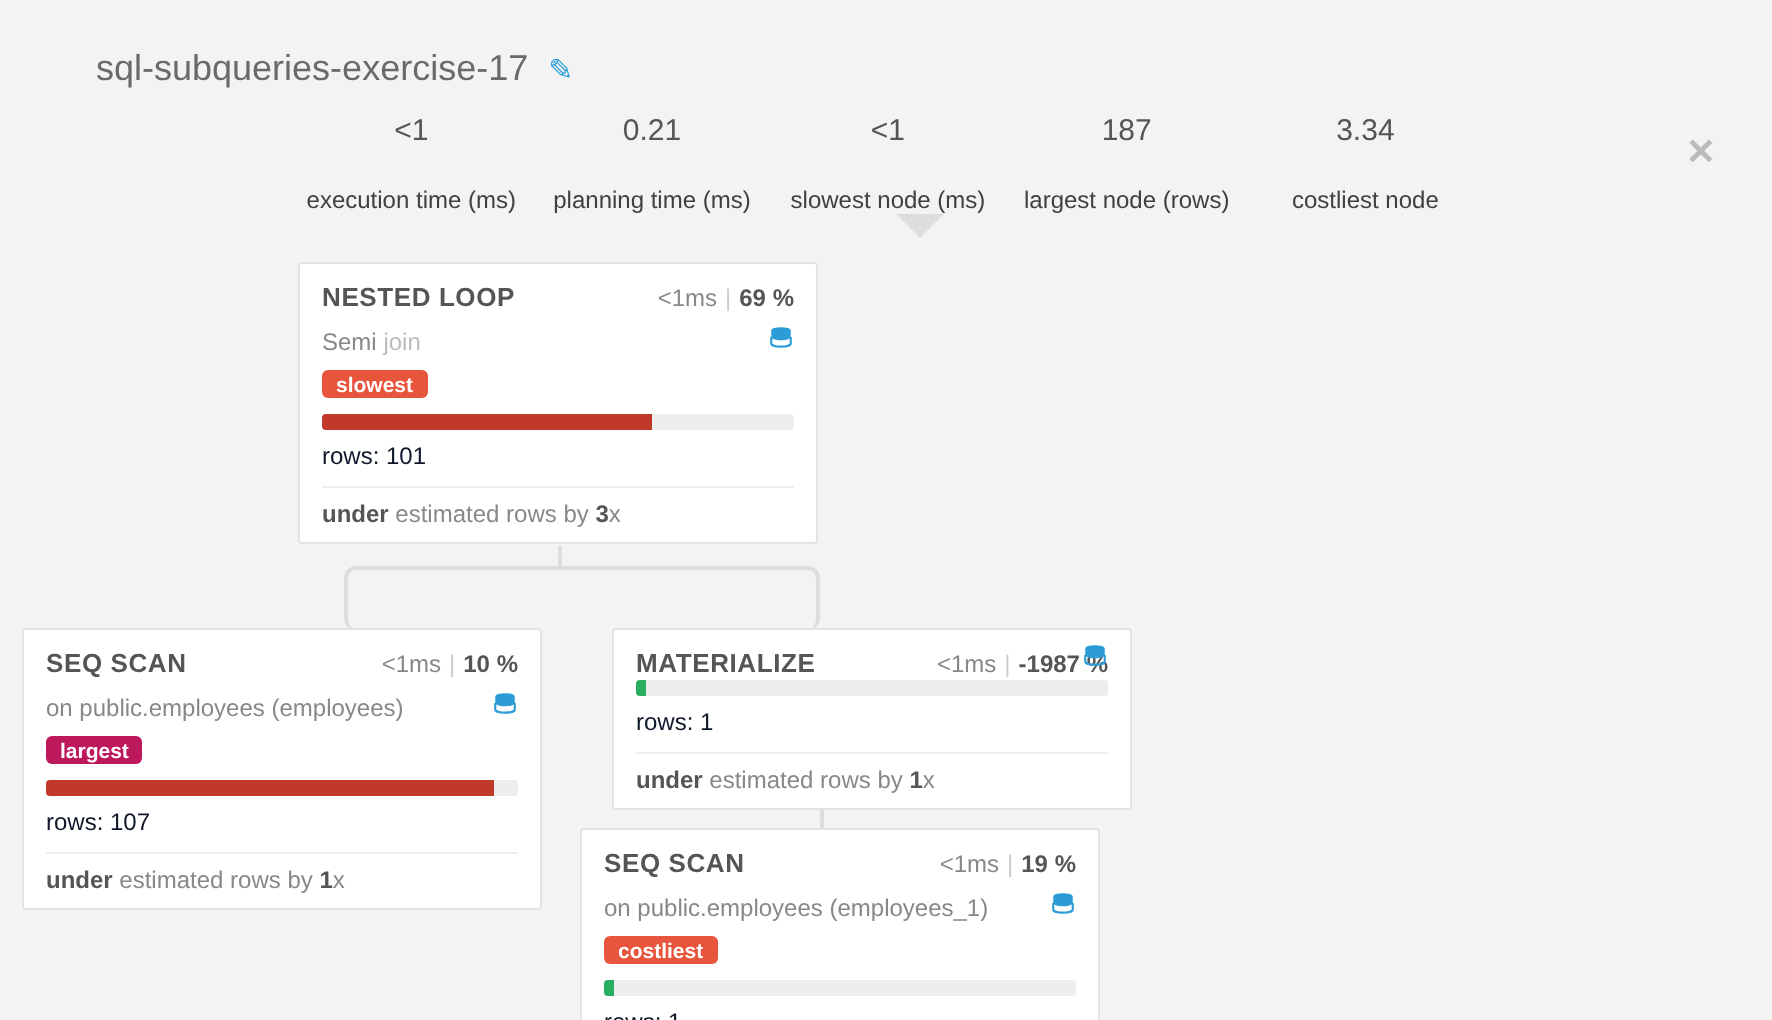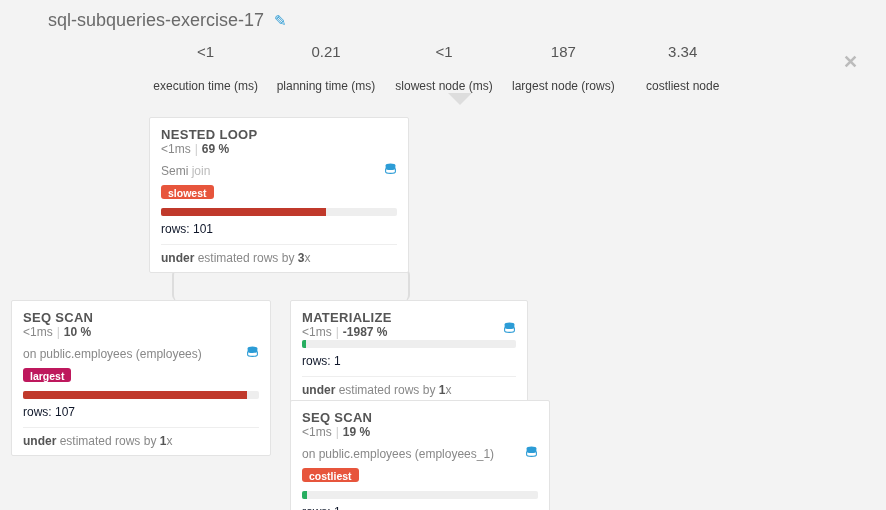--- a/index.html
+++ b/index.html
@@ -7,21 +7,21 @@
     font-family: -apple-system, BlinkMacSystemFont, "Segoe UI", Helvetica, Arial, sans-serif;
     background: #f3f3f3;
     color: #555;
     width: 886px;
     height: 510px;
     overflow: hidden;
     position: relative;
     font-size: 13px;
   }
   .title-bar {
-    padding: 10px 14px 8px 48px;
+    padding: 24px 14px 8px 48px;
     font-size: 18px;
     color: #6a6a6a;
     display: flex;
     align-items: center;
     gap: 10px;
   }
   .pencil { color: #2c9cd6; font-size: 15px; cursor: pointer; }
 
   .stats-row {
     display: flex;
@@ -64,21 +64,20 @@
     border: 1px solid #e3e3e3;
     border-radius: 2px;
     padding: 9px 11px 7px 11px;
     width: 260px;
   }
   .node-head {
     display: flex;
     justify-content: space-between;
     align-items: baseline;
     font-size: 13px;
-    flex-direction: column;
   }
   .node-title { font-weight: 700; color: #555; letter-spacing: .3px; }
   .node-meta { color: #888; font-size: 12px; }
   .node-meta .sep { color: #ccc; margin: 0 4px; }
   .node-meta .pct { font-weight: 700; color: #555; }
 
   .sub-row {
     display: flex;
     justify-content: space-between;
     align-items: center;
@@ -121,21 +120,21 @@
     position: absolute;
     border: 2px solid #ddd;
     background: transparent;
     border-radius: 6px;
   }
   .conn-v { width: 0; border-left: 2px solid #ddd; border-top: none; border-right: none; border-bottom: none; }
 
   
   .n-root { left: 149px; top: 6px; }
   .n-seq1 { left: 11px; top: 189px; }
-  .n-mat  { left: 290px; top: 189px; width: 238px; }
+  .n-mat  { left: 306px; top: 189px; width: 260px; }
   .n-seq2 { left: 290px; top: 289px; width: 260px; }
 
 </style>
 </head>
 <body>
 
 <div class="title-bar">
   <span>sql-subqueries-exercise-17</span>
   <span class="pencil">✎</span>
 </div>

